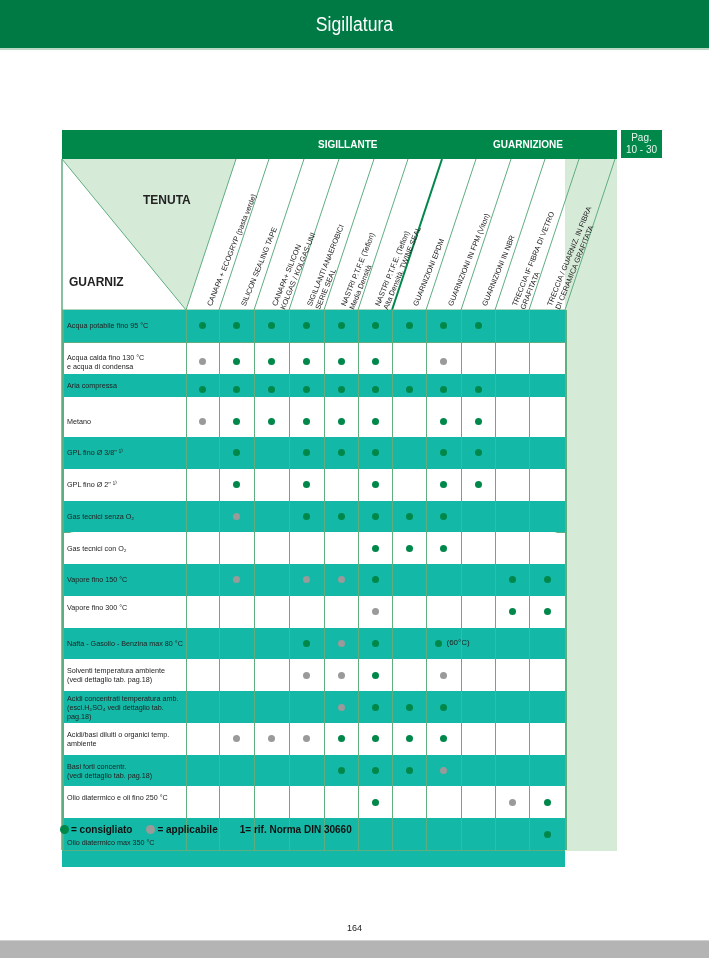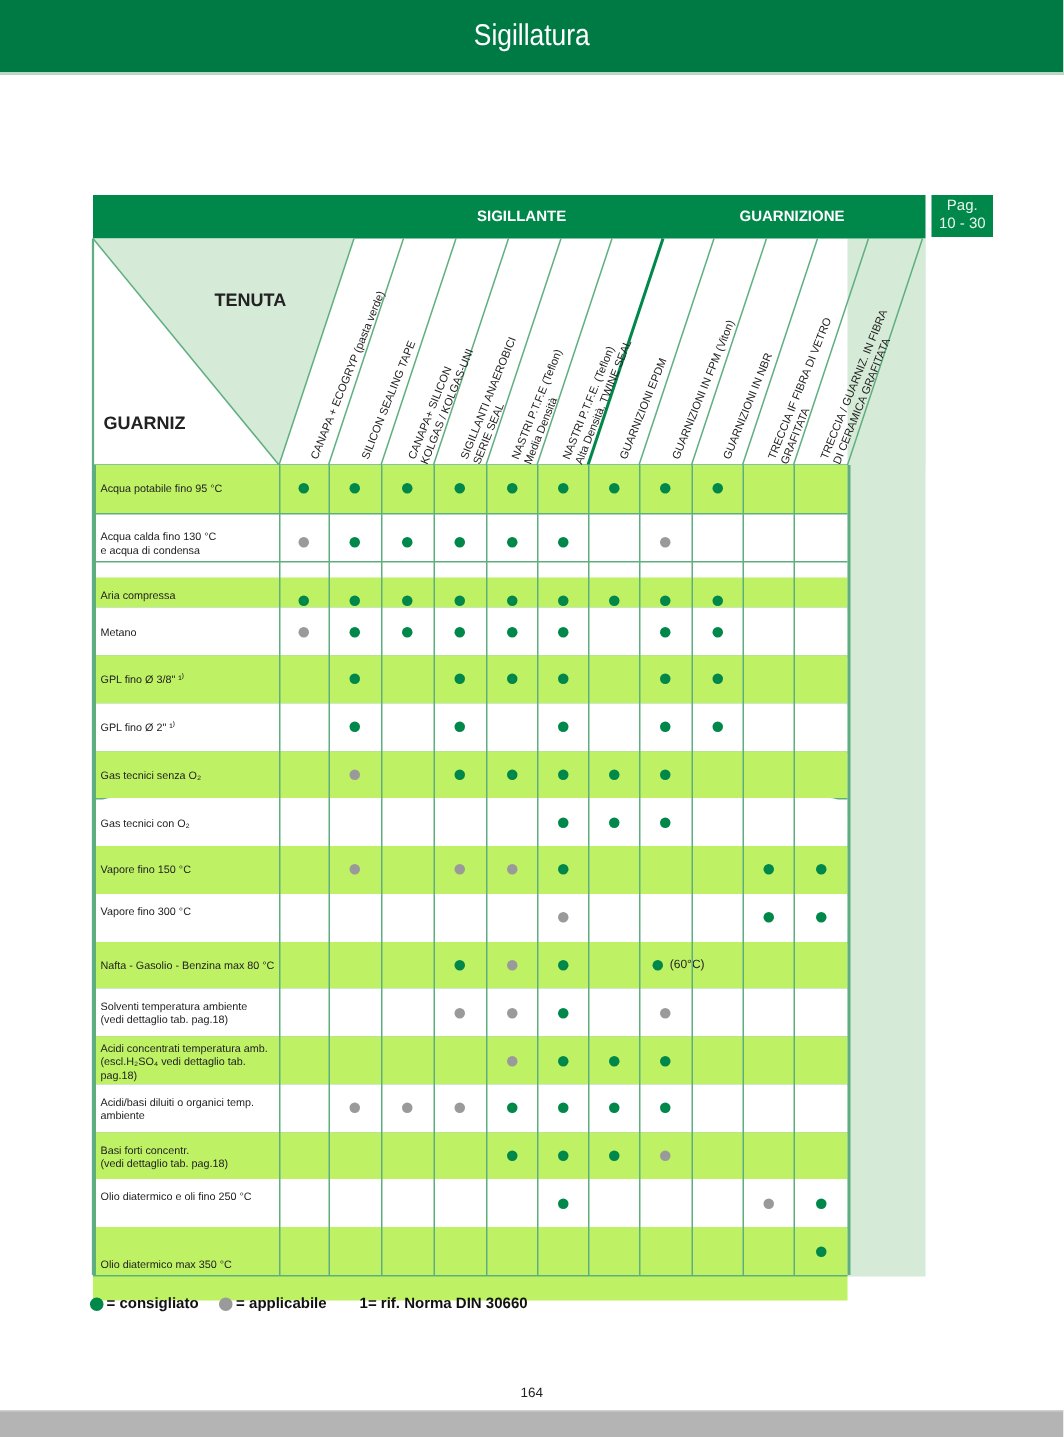--- a/index.html
+++ b/index.html
@@ -9,34 +9,34 @@
   .bottombar { position:absolute; left:0; top:940px; width:709px; height:18px; background:#b4b4b4; border-top:1px solid #d0d0d0; }
   .pagenum { position:absolute; left:0; width:709px; top:923px; text-align:center; font-size:9px; color:#222; }
 
   #table { position:absolute; left:0; top:0; width:709px; height:900px; }
   .hdr-band { position:absolute; left:62px; top:130px; width:555px; height:29px; background:#00874a; }
   .hdr-text { position:absolute; top:139px; color:#fff; font-weight:bold; font-size:10px; }
   .pag-box { position:absolute; left:621px; top:130px; width:41px; height:28px; background:#00874a; color:#e8f5ec; font-size:10px; text-align:center; line-height:12px; padding-top:2px; box-sizing:border-box; }
   .right-strip { position:absolute; left:565px; top:159px; width:52px; height:692px; background:#d6ead8; }
 
   .row { position:absolute; left:62px; width:503px; box-sizing:border-box; }
-  .row.alt { background:#bef264; }
+  .row.alt { background:#14b8a6; }
   .row.white { background:#ffffff; }
   .row-label { position:absolute; left:5px; top:0; width:118px; height:100%; display:flex; align-items:center; font-size:7.2px; color:#222; line-height:9px; }
   .vline { position:absolute; width:1px; background:#5fae80; }
   .hline { position:absolute; height:1px; background:#5fae80; }
   .dot { position:absolute; width:7px; height:7px; border-radius:50%; }
   .dot.g { background:#00874a; }
   .dot.a { background:#9a9a9a; }
   .note { position:absolute; font-size:8px; color:#222; }
 
   .colhdr { position:absolute; font-size:7.4px; color:#222; line-height:9px; white-space:nowrap; transform-origin:0 0; }
   .corner-label { position:absolute; font-weight:bold; font-size:12px; color:#222; }
 
-  .legend { position:absolute; top:864px; left:60px; font-size:10px; font-weight:bold; color:#111; display:flex; align-items:center; }
+  .legend { position:absolute; top:824px; left:60px; font-size:10px; font-weight:bold; color:#111; display:flex; align-items:center; }
   .legend .ldot { width:9px; height:9px; border-radius:50%; display:inline-block; margin-right:2px; }
 </style>
 </head>
 <body>
 
 <div class="topbar">
   <div class="title">Sigillatura</div>
 </div>
 
 <div id="table">
@@ -140,21 +140,21 @@
         </div>
         <div class="dot a" style="left: 137px; top: 12.3824px;"></div>
         <div class="dot g" style="left: 171px; top: 12.3824px;"></div>
         <div class="dot g" style="left: 206px; top: 12.3824px;"></div>
         <div class="dot g" style="left: 241px; top: 12.3824px;"></div>
         <div class="dot g" style="left: 275.5px; top: 12.3824px;"></div>
         <div class="dot g" style="left: 309.5px; top: 12.3824px;"></div>
         <div class="dot a" style="left: 378px; top: 12.3824px;"></div>
       </div>
       <div class="hline" style="left: 62px; width: 503px; top: 373.529px;"></div>
-      <div class="row alt" style="top: 373.529px; height: 23px; margin-top: 11px;">
+      <div class="row alt" style="top: 373.529px; height: 23px;">
         <div class="row-label">
           <div>
             <div>Aria compressa</div>
           </div>
         </div>
         <div class="dot g" style="left: 137px; top: 12.3824px;"></div>
         <div class="dot g" style="left: 171px; top: 12.3824px;"></div>
         <div class="dot g" style="left: 206px; top: 12.3824px;"></div>
         <div class="dot g" style="left: 241px; top: 12.3824px;"></div>
         <div class="dot g" style="left: 275.5px; top: 12.3824px;"></div>

